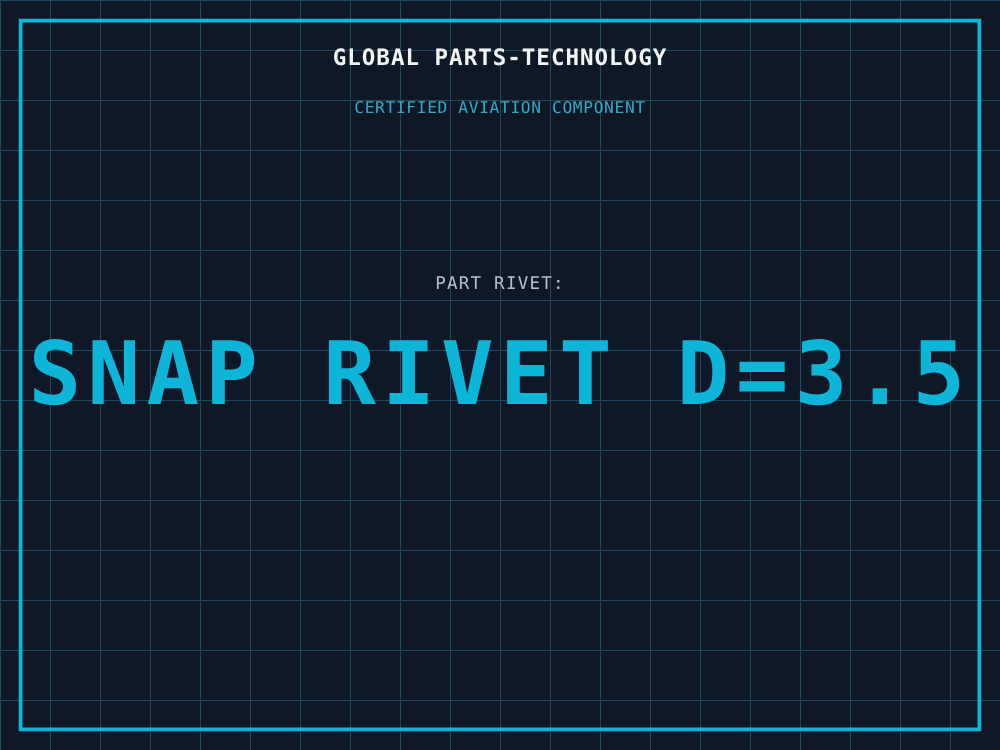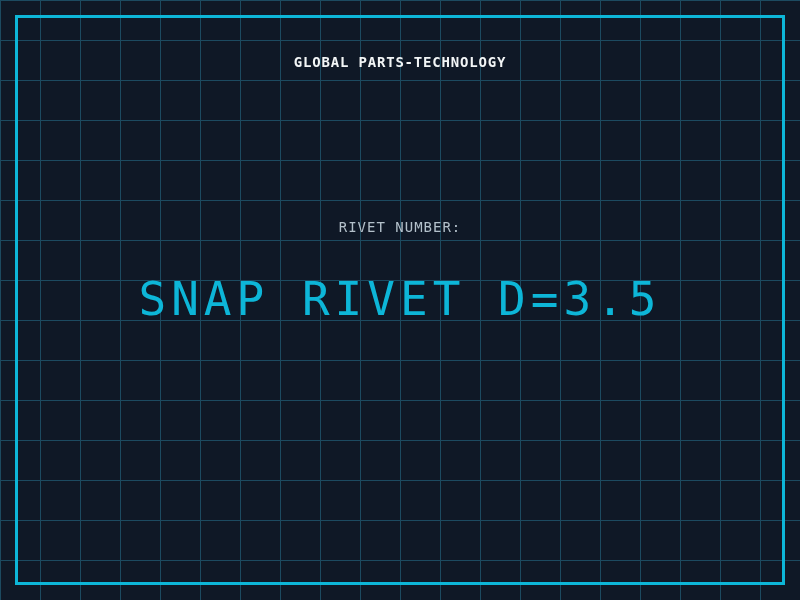--- a/index.html
+++ b/index.html
@@ -29,22 +29,22 @@
     pointer-events: none;
   }
   .txt {
     position: absolute;
     left: 0;
     right: 0;
     text-align: center;
     white-space: nowrap;
   }
   .company-name {
-    top: 53px;
-    font-size: 14px;
+    top: 38px;
+    font-size: 18px;
     line-height: 18px;
     font-weight: bold;
     letter-spacing: 0.8px;
     color: var(--title-color, #f2f5f6);
   }
   .tagline {
     top: 79px;
     font-size: 13px;
     line-height: 16px;
     letter-spacing: 0.5px;
@@ -52,40 +52,41 @@
   }
   .part-label {
     top: 218px;
     font-size: 14px;
     line-height: 18px;
     letter-spacing: 1px;
     color: var(--label-color, #b3c0ca);
   }
   .part-number {
     top: 263px;
-    font-size: 46px;
+    font-size: 70px;
     line-height: 72px;
-    font-weight: normal;
+    font-weight: bold;
     letter-spacing: 5px;
     color: var(--part-number-color, #0db6d8);
   }
   .website-url {
     top: 527px;
     font-size: 13px;
     line-height: 18px;
     letter-spacing: 0.4px;
     color: var(--url-color, #d9e0e4);
   }
 </style>
 </head>
 <body>
 
 <div class="canvas" style="--background: #0f1826; --grid-line: #1c4a60; --frame-border: #0db6d8; --title-color: #f2f5f6; --subtitle-color: #36a7c8; --label-color: #b3c0ca; --part-number-color: #0db6d8; --url-color: #d9e0e4;">
   <div class="frame"></div>
 
   <div class="txt company-name">GLOBAL PARTS-TECHNOLOGY</div>
 
+  <div class="txt tagline">CERTIFIED AVIATION COMPONENT</div>
 
-  <div class="txt part-label">RIVET NUMBER:</div>
+  <div class="txt part-label">PART RIVET:</div>
 
   <div class="txt part-number">SNAP RIVET D=3.5</div>
 
 </div>
 
 </body></html>

